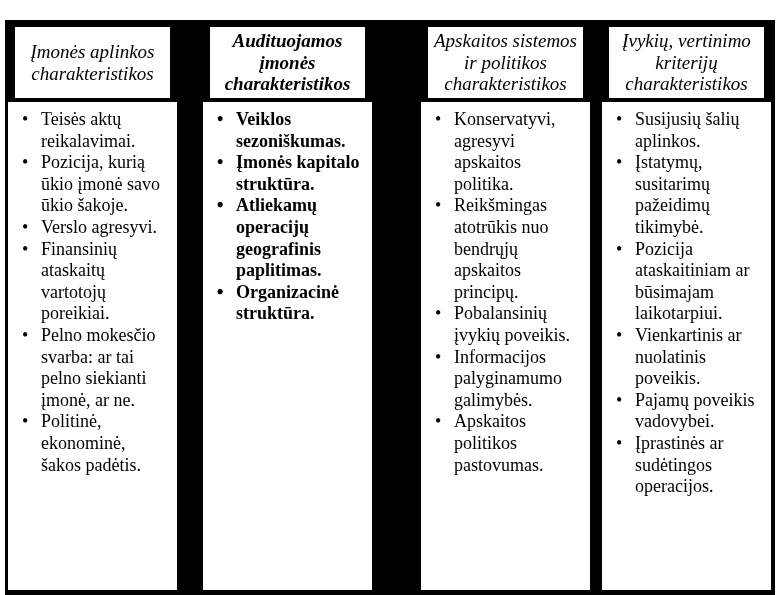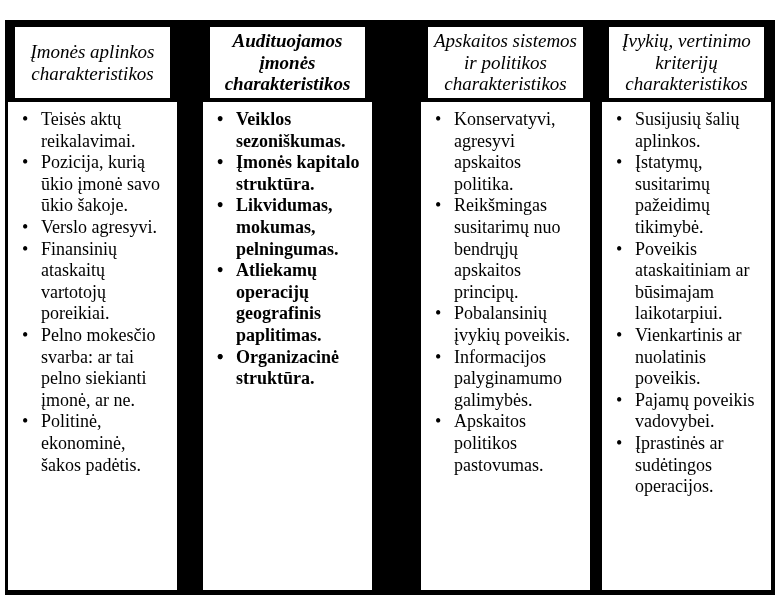--- a/index.html
+++ b/index.html
@@ -87,52 +87,52 @@
   </div>
 
   <div class="col col-2">
     <div class="head">
       <span>Audituojamos įmonės charakteristikos</span>
     </div>
     <div class="bodybox">
       <ul class="blist">
           <li><span class="bullet">•</span><span>Veiklos sezoniškumas.</span></li>
           <li><span class="bullet">•</span><span>Įmonės kapitalo struktūra.</span></li>
-          <li><span class="bullet">•</span><span>Likvidumas, mokumas, pelningumas.</span></li>
+          <li><span class="bullet">•</span></li>
           <li><span class="bullet">•</span><span>Atliekamų operacijų geografinis paplitimas.</span></li>
           <li><span class="bullet">•</span></li>
           <li><span class="bullet">•</span><span>Organizacinė struktūra.</span></li>
         </ul>
     </div>
   </div>
 
   <div class="col col-3">
     <div class="head">
       <span>Apskaitos sistemos ir politikos charakteristikos</span>
     </div>
     <div class="bodybox">
       <ul class="blist">
           <li><span class="bullet">•</span><span>Konservatyvi, agresyvi apskaitos politika.</span></li>
-          <li><span class="bullet">•</span><span>Reikšmingas susitarimų nuo bendrųjų apskaitos principų.</span></li>
+          <li><span class="bullet">•</span><span>Reikšmingas atotrūkis nuo bendrųjų apskaitos principų.</span></li>
           <li><span class="bullet">•</span><span>Pobalansinių įvykių poveikis.</span></li>
           <li><span class="bullet">•</span><span>Informacijos palyginamumo galimybės.</span></li>
           <li><span class="bullet">•</span><span>Apskaitos politikos pastovumas.</span></li>
         </ul>
     </div>
   </div>
 
   <div class="col col-4">
     <div class="head">
       <span>Įvykių, vertinimo kriterijų charakteristikos</span>
     </div>
     <div class="bodybox">
       <ul class="blist">
           <li><span class="bullet">•</span><span>Susijusių šalių aplinkos.</span></li>
           <li><span class="bullet">•</span><span>Įstatymų, susitarimų pažeidimų tikimybė.</span></li>
-          <li><span class="bullet">•</span><span>Poveikis ataskaitiniam ar būsimajam laikotarpiui.</span></li>
+          <li><span class="bullet">•</span><span>Pozicija ataskaitiniam ar būsimajam laikotarpiui.</span></li>
           <li><span class="bullet">•</span><span>Vienkartinis ar nuolatinis poveikis.</span></li>
           <li><span class="bullet">•</span><span>Pajamų poveikis vadovybei.</span></li>
           <li><span class="bullet">•</span><span>Įprastinės ar sudėtingos operacijos.</span></li>
         </ul>
     </div>
   </div>
 
 </div>
 
 </body></html>

